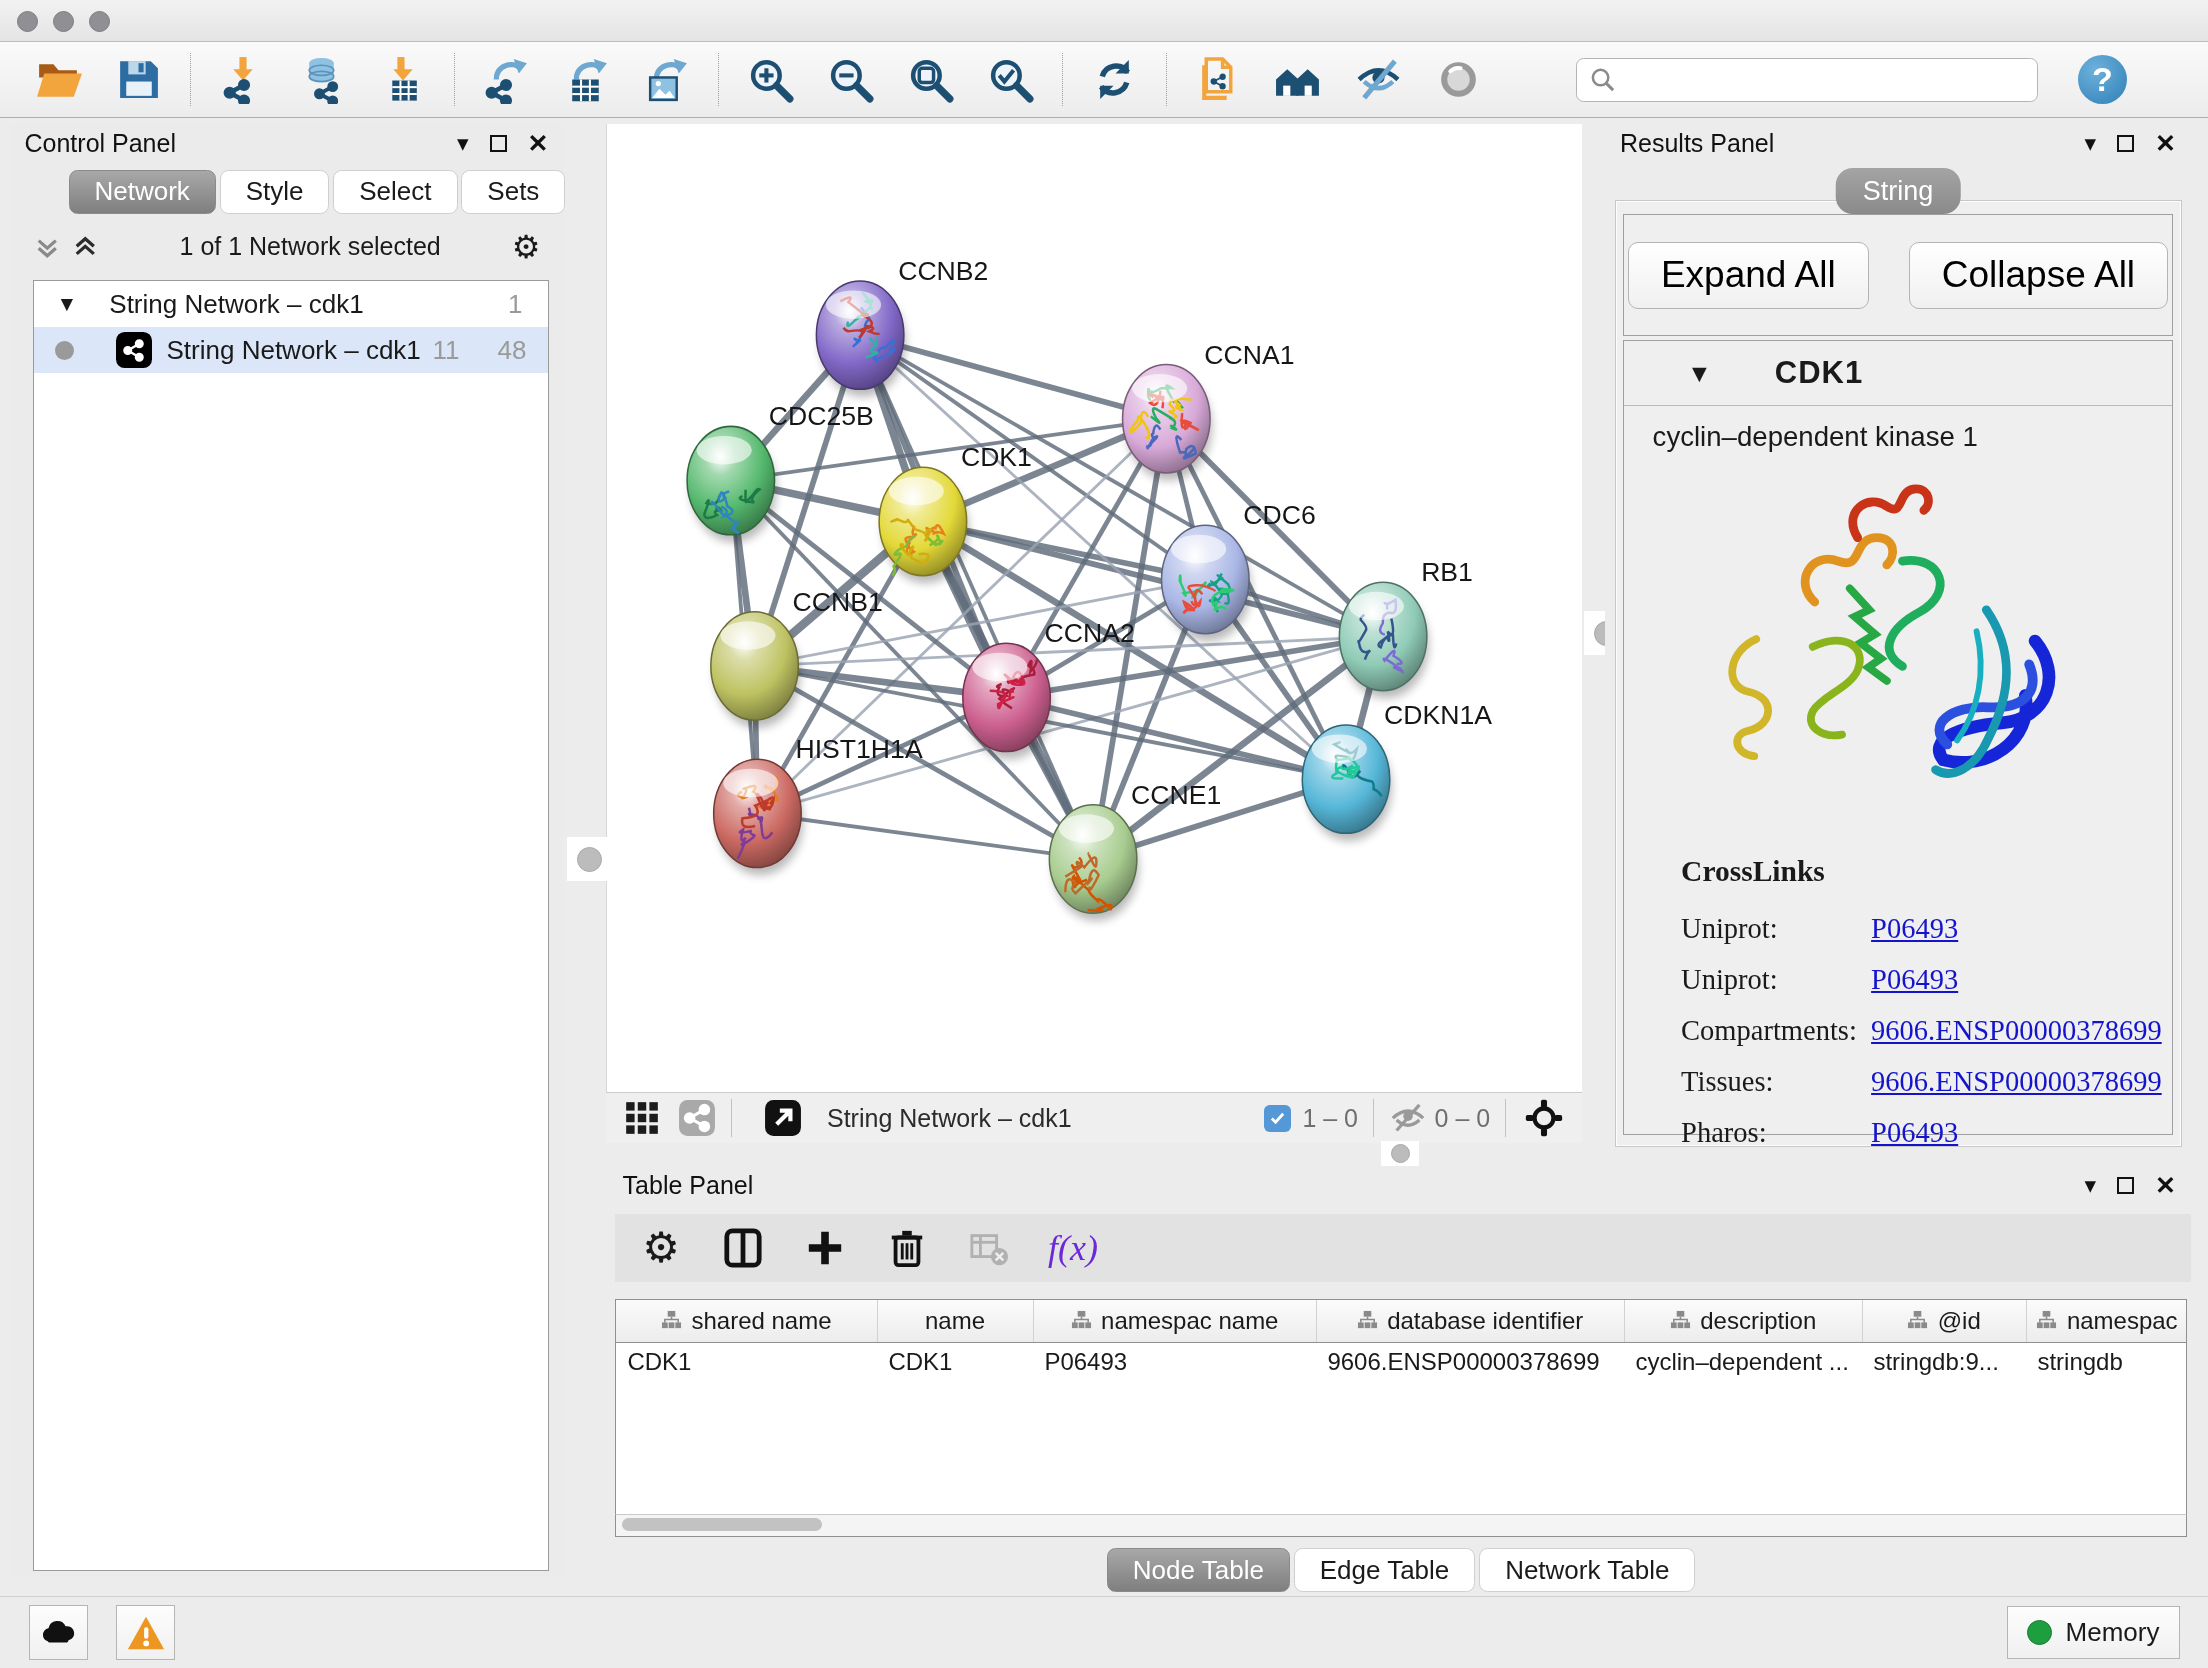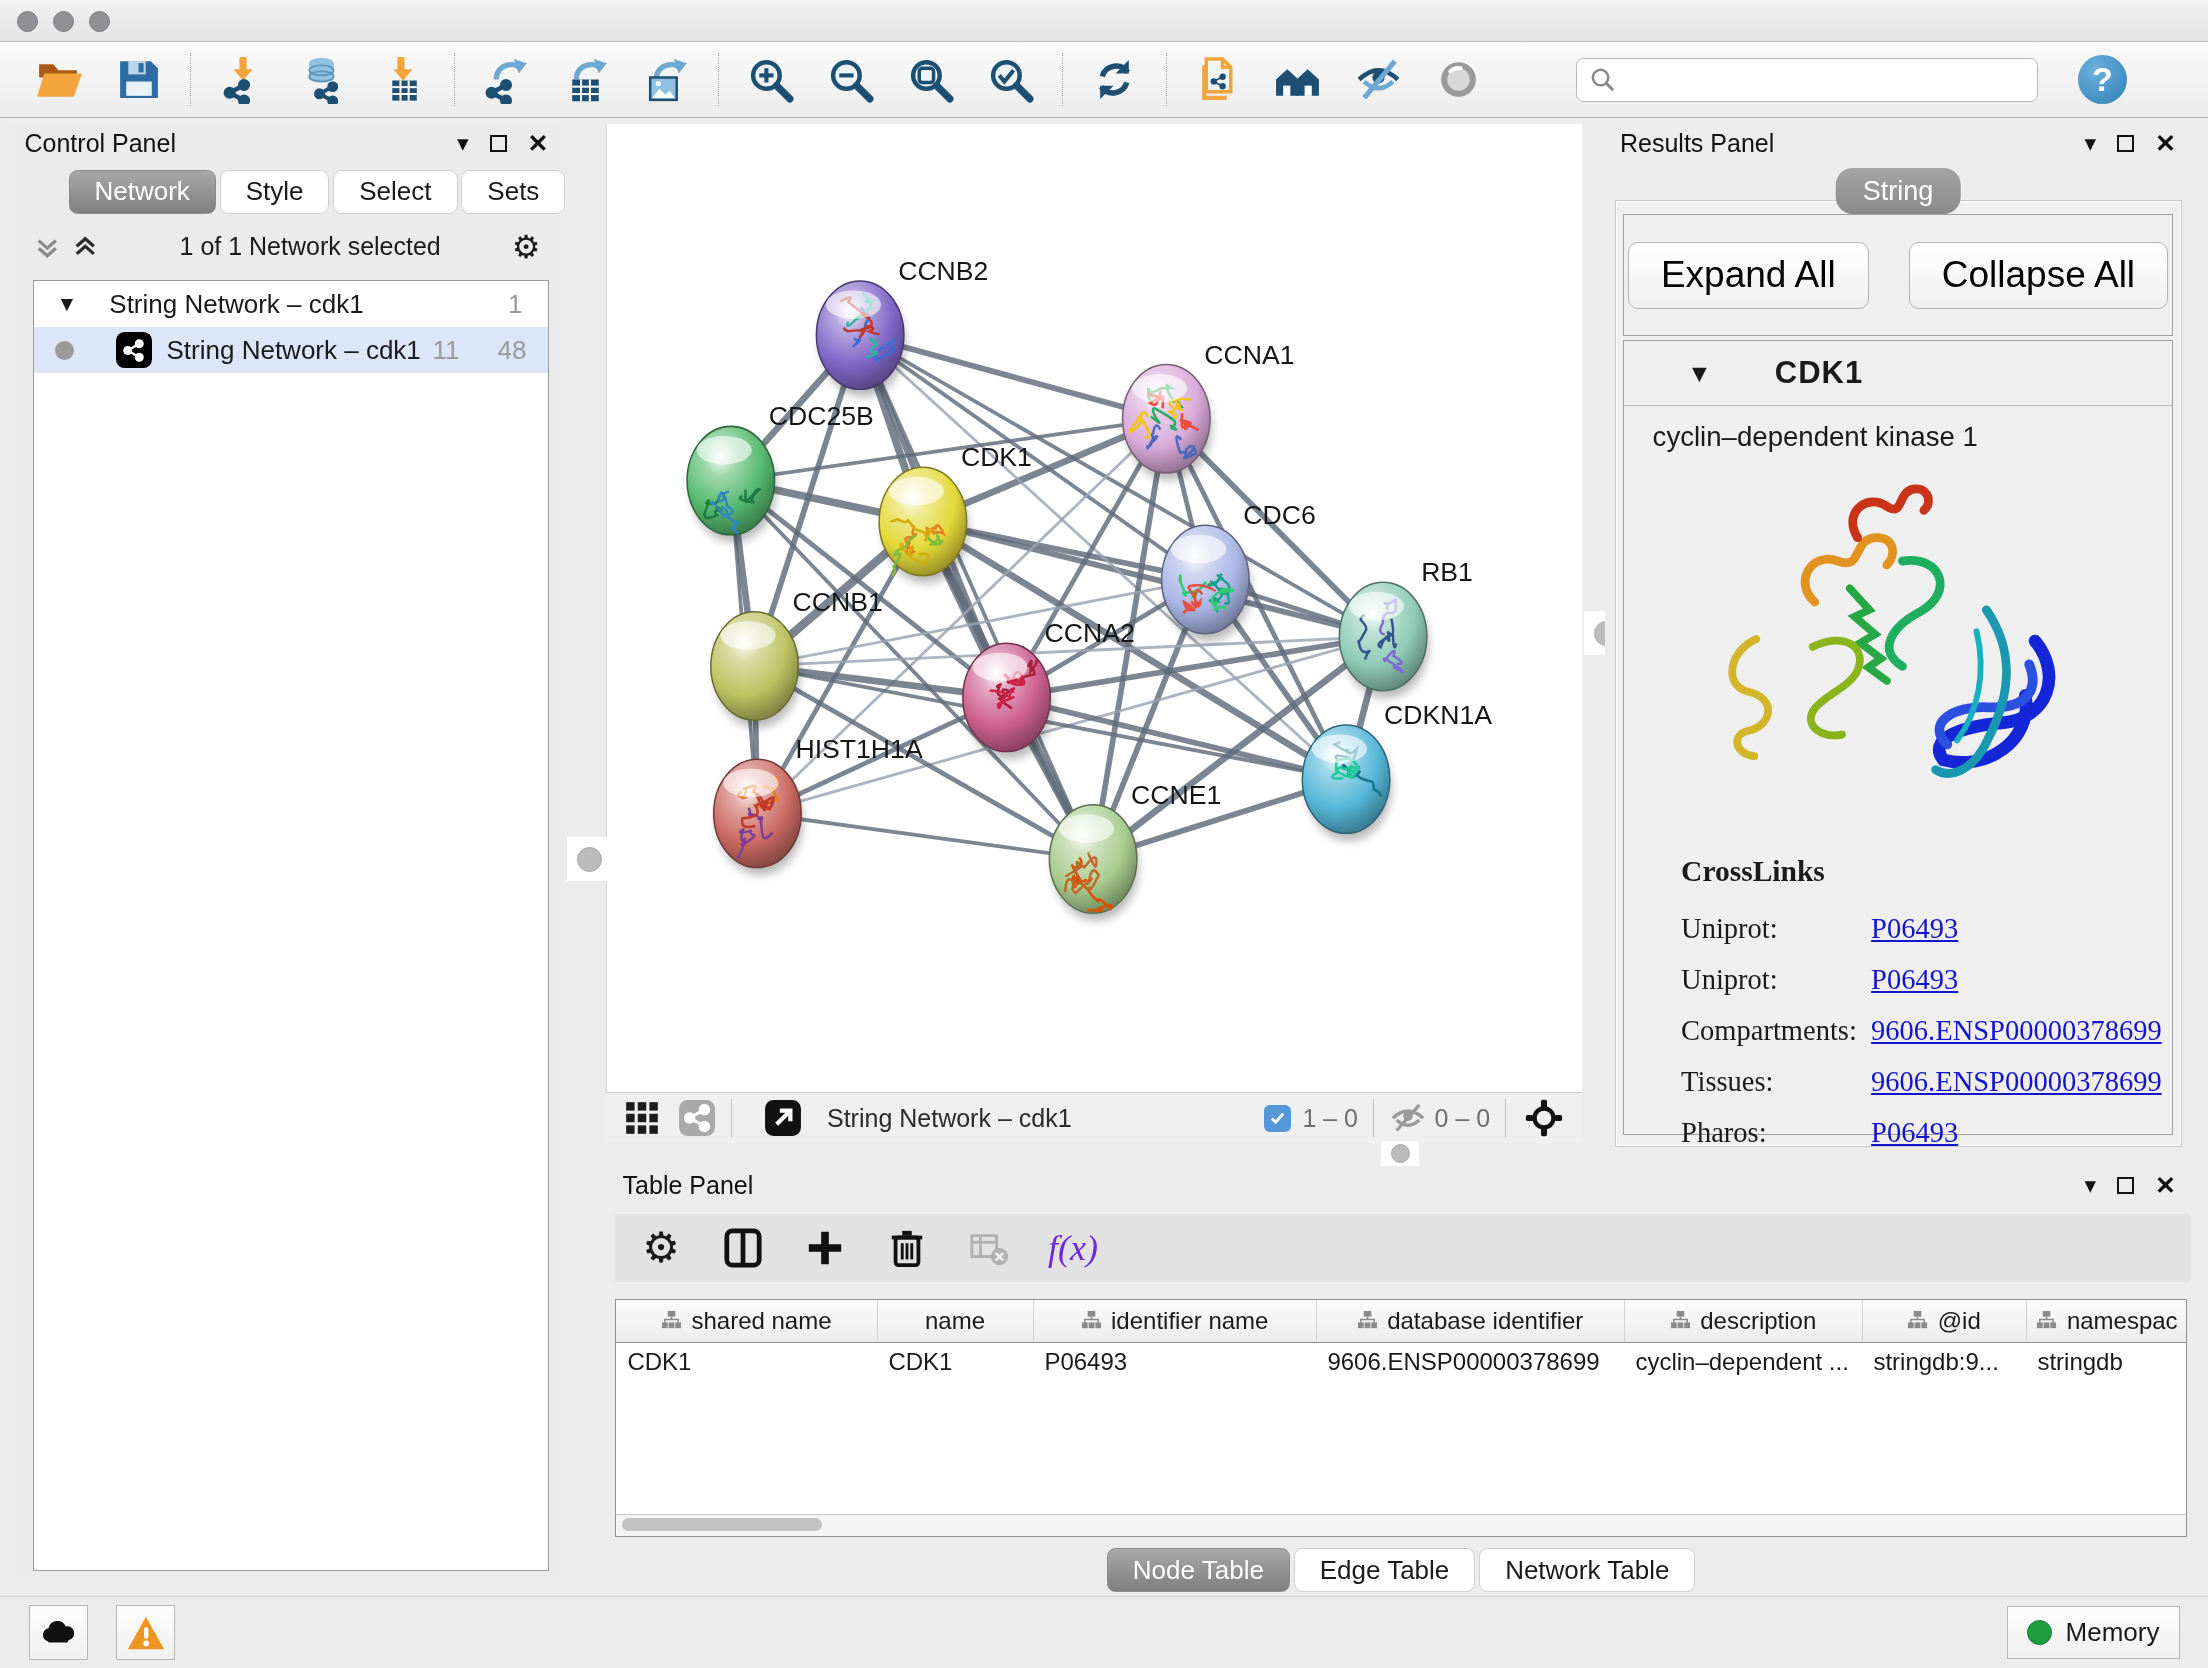--- a/index.html
+++ b/index.html
@@ -846,21 +846,21 @@
                 <span class="th-inner">
                   <svg class="col-icon" viewBox="0 0 22 22">
                     <g fill="#8a8a8a">
                       <rect x="7" y="1" width="8" height="6"></rect>
                       <rect x="1" y="13" width="6" height="6"></rect>
                       <rect x="8" y="13" width="6" height="6"></rect>
                       <rect x="15" y="13" width="6" height="6"></rect>
                     </g>
                     <path d="M11 7v3M4 13v-3h14v3" stroke="#8a8a8a" stroke-width="1.6" fill="none"></path>
                   </svg>
-                  <span>identifier name</span>
+                  <span>namespac name</span>
                 </span>
               </th>
               <th style="width:308px">
                 <span class="th-inner">
                   <svg class="col-icon" viewBox="0 0 22 22">
                     <g fill="#8a8a8a">
                       <rect x="7" y="1" width="8" height="6"></rect>
                       <rect x="1" y="13" width="6" height="6"></rect>
                       <rect x="8" y="13" width="6" height="6"></rect>
                       <rect x="15" y="13" width="6" height="6"></rect>

